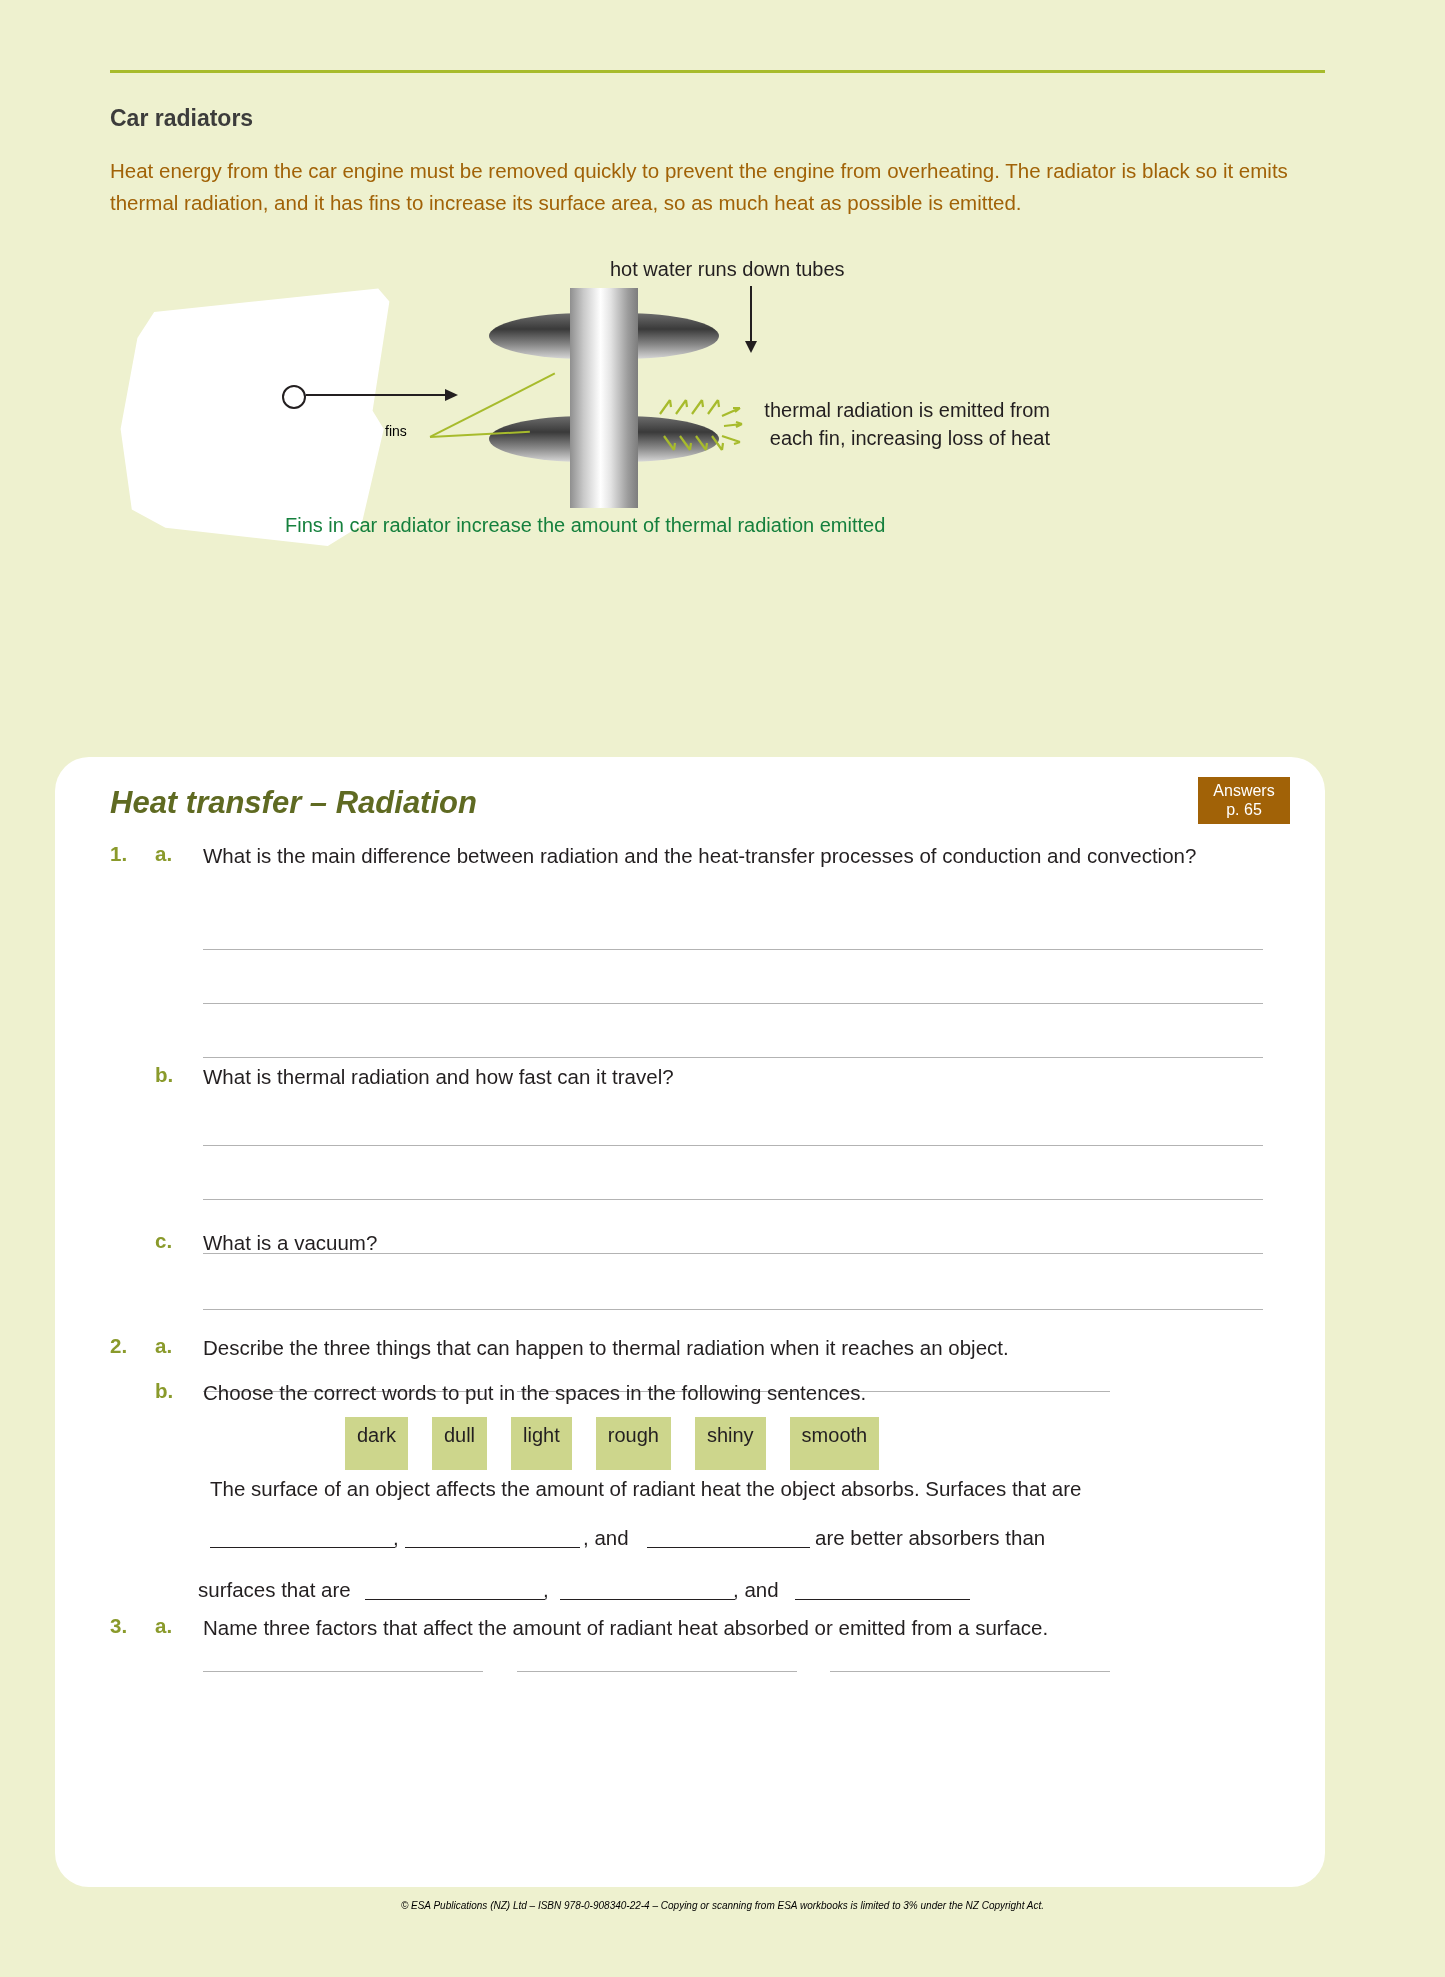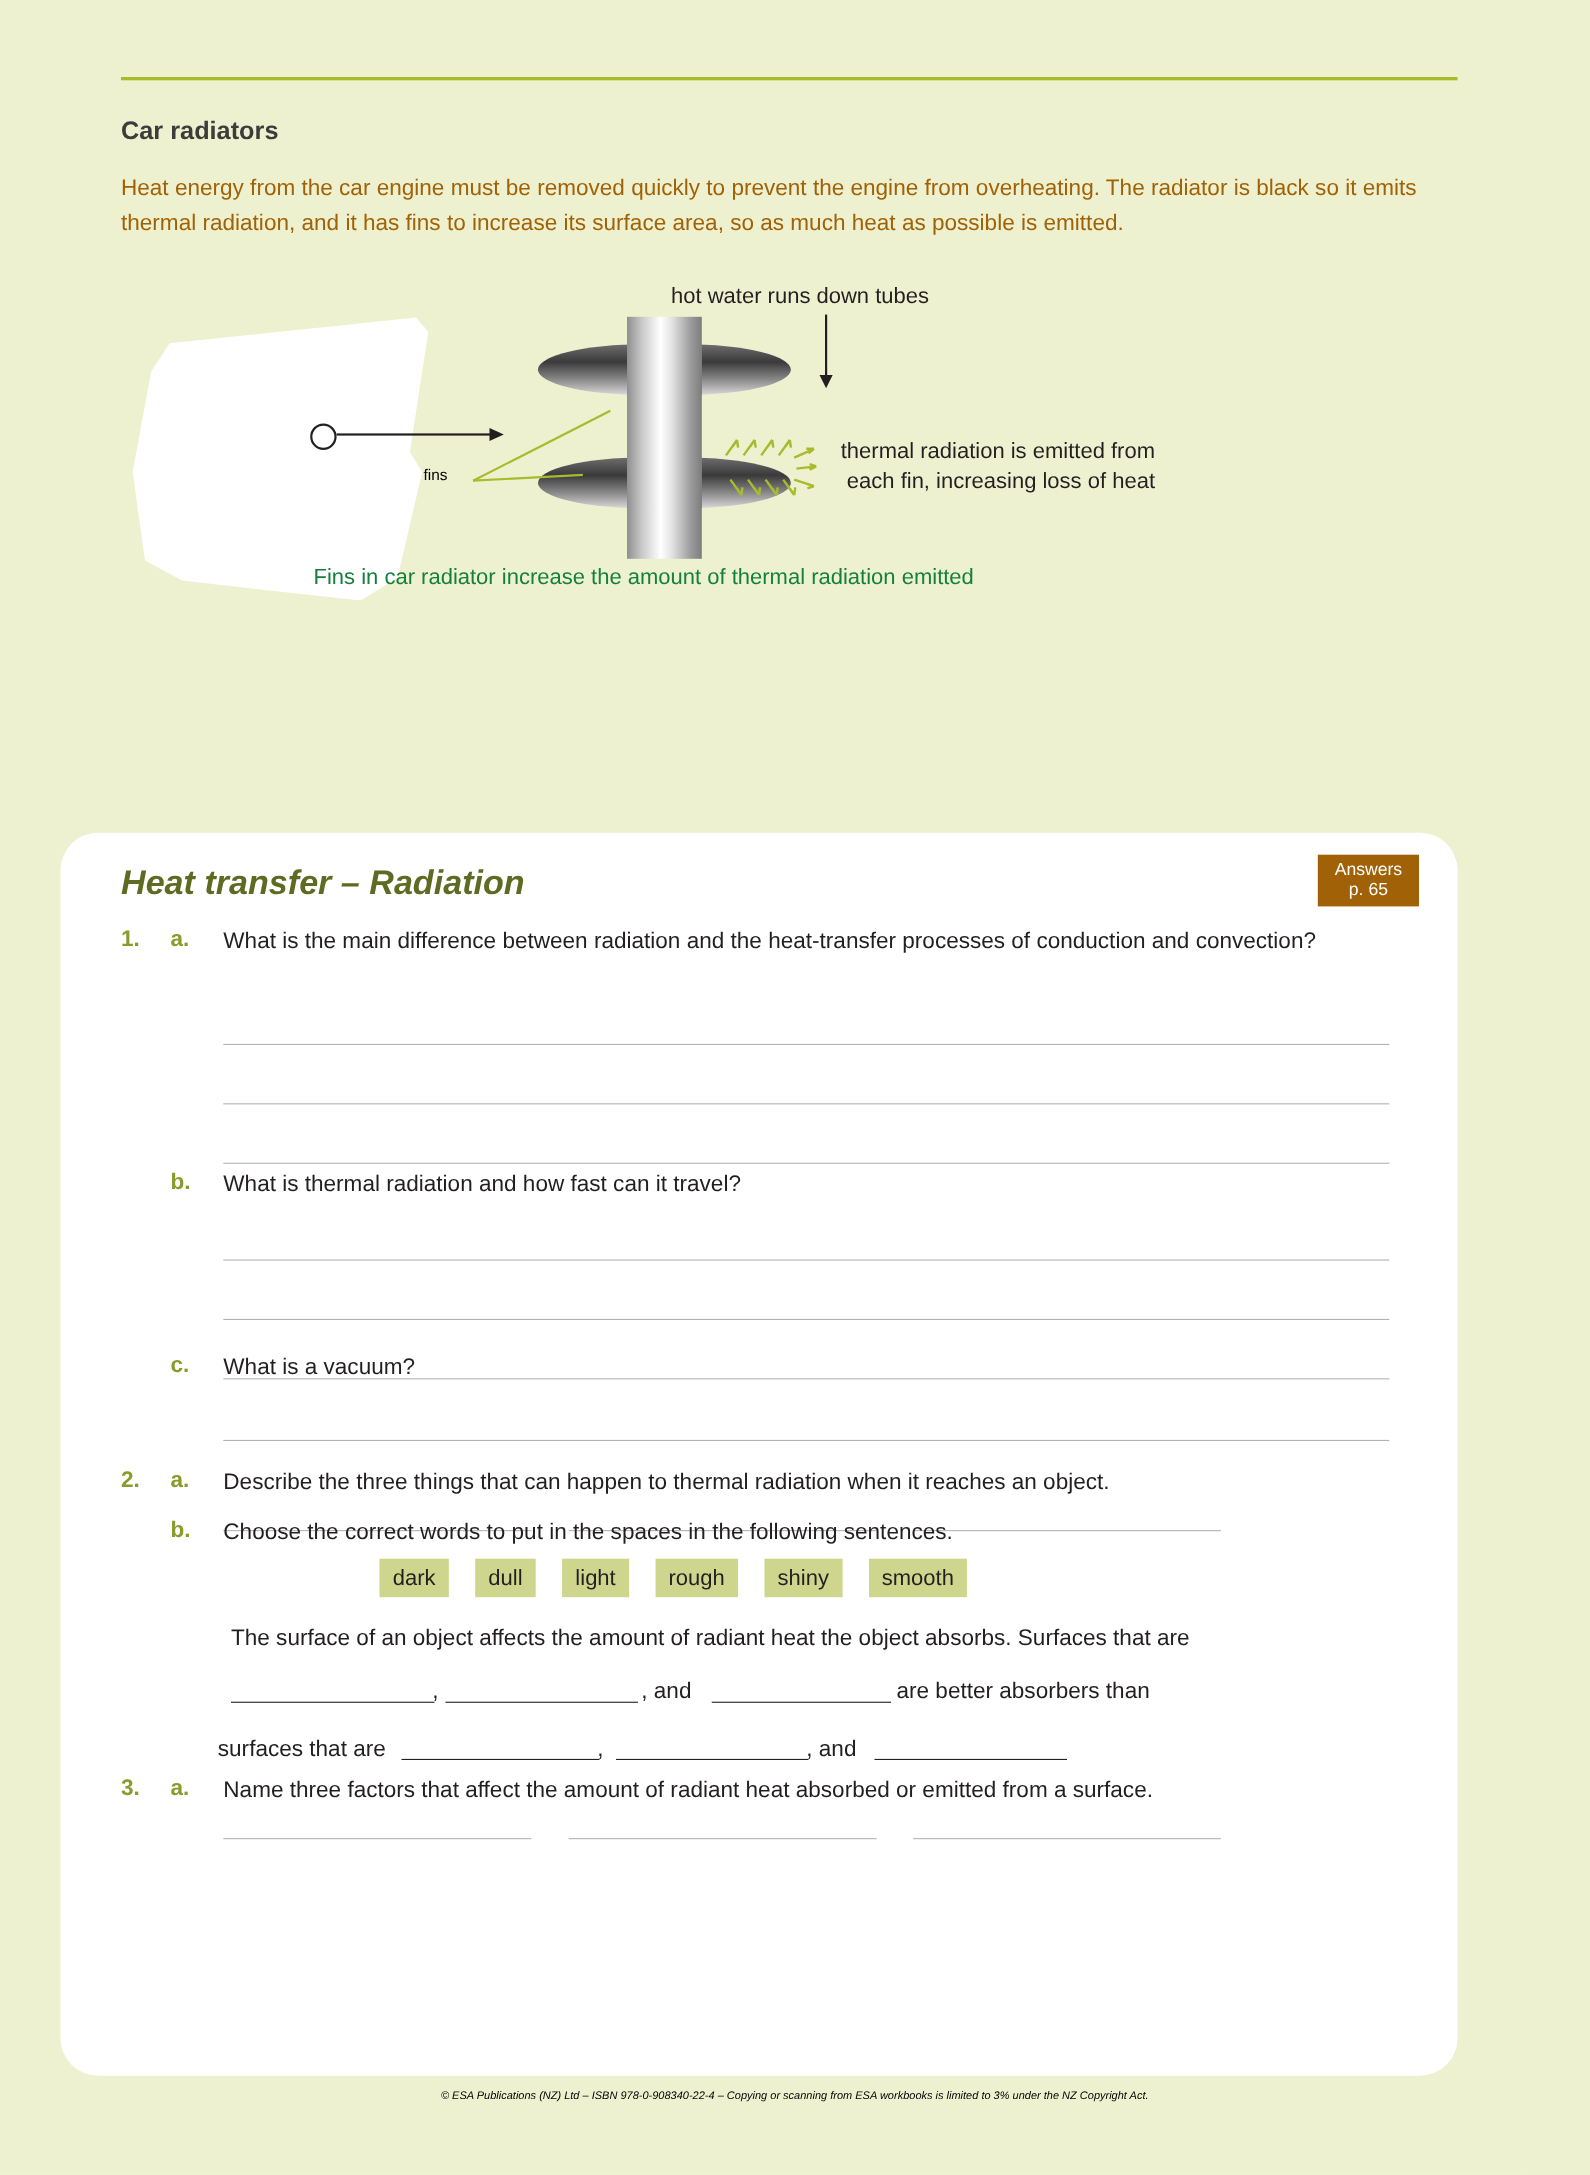--- a/index.html
+++ b/index.html
@@ -252,21 +252,21 @@
   .rule {
     position: absolute;
     height: 1px;
     background: #b3b3b3;
   }
   .word-chip {
     display: inline-block;
     background: #cdd68c;
     color: #231f20;
     font-size: 20px;
-    padding: 3px 12px 2px 12px;
+    padding: 3px 12px 20px 12px;
     margin-right: 24px;
   }
   .fillline {
     position: absolute;
     height: 1px;
     background: #231f20;
   }
   .footer {
     position: absolute;
     left: 0;

